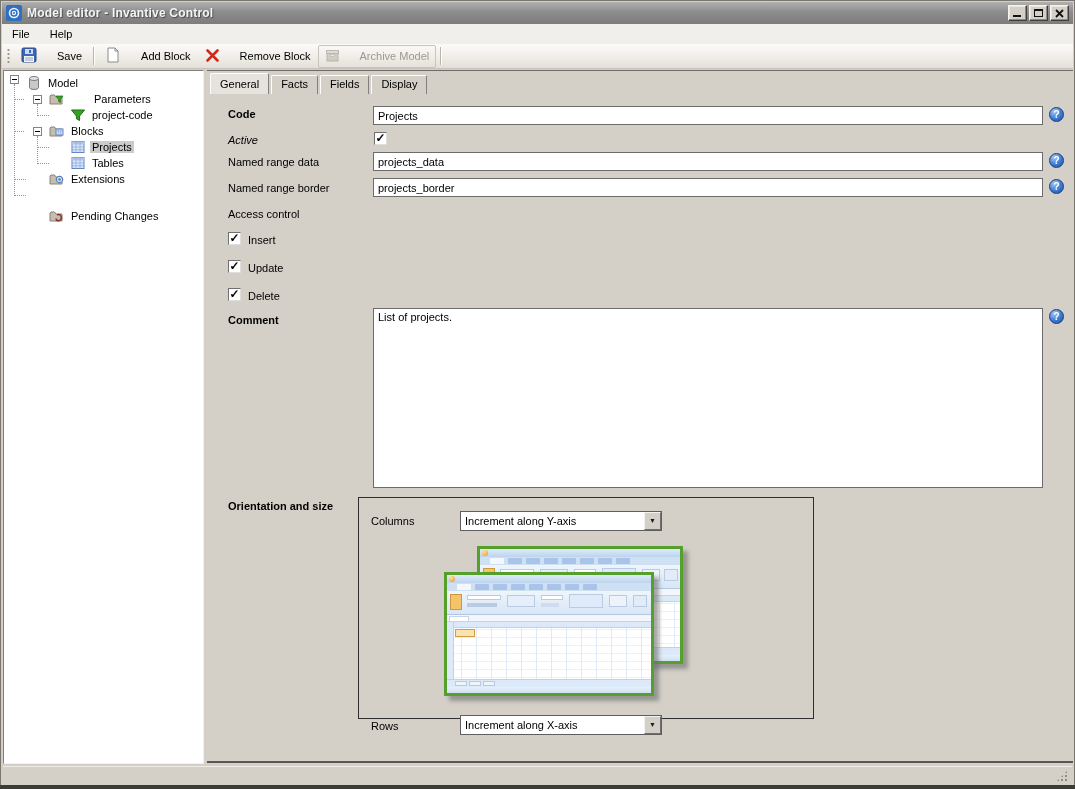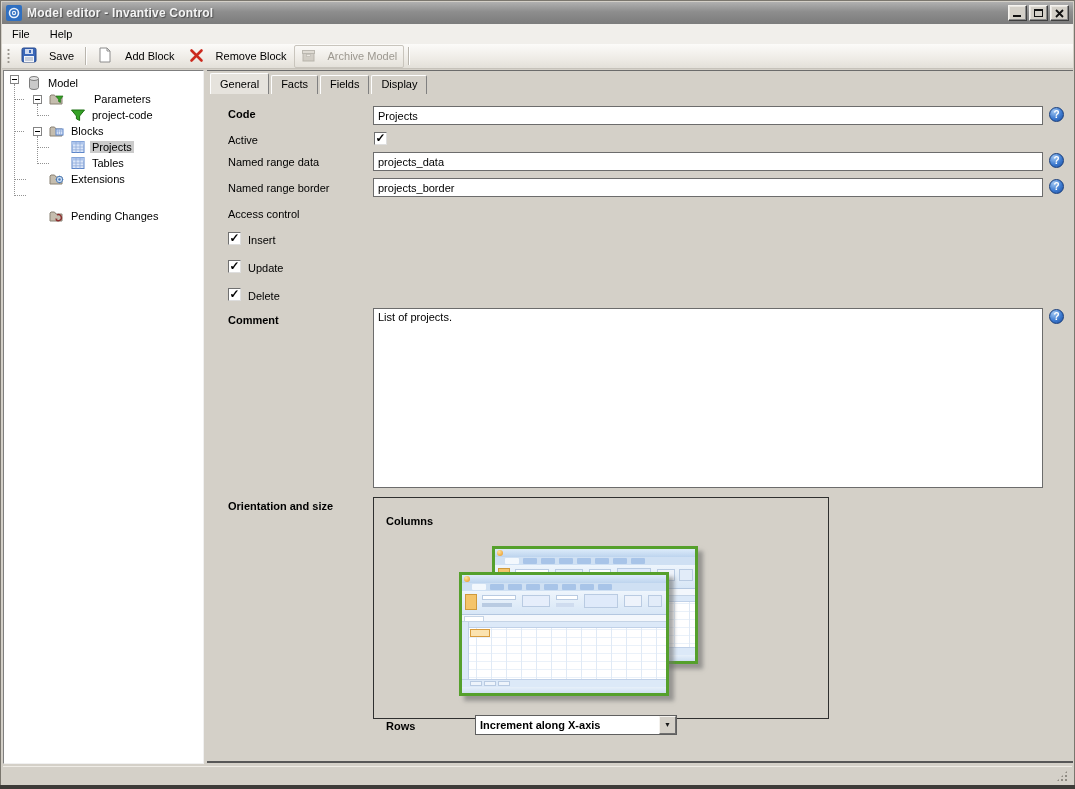--- a/index.html
+++ b/index.html
@@ -28,21 +28,21 @@
 
   
   .menubar{left:2px;top:24px;right:2px;height:20px;background:#f1efeb;display:flex;align-items:center;}
   .menu-item{padding:2px 10px;cursor:default;}
   .toolbar{left:2px;top:44px;right:2px;height:25px;
     background:linear-gradient(#fcfbf9,#ece9e3 70%,#e3e0d9);
     border-bottom:1px solid #c6c2ba;display:flex;align-items:center;padding:0 4px;}
   .tb-grip{width:3px;height:16px;margin:0 4px 0 1px;
     background-image:radial-gradient(circle,#9a968e 1px,transparent 1.2px);
     background-size:3px 4px;}
-  .tb-btn{display:flex;align-items:center;gap:12px;padding:2px 6px;border:1px solid transparent;}
+  .tb-btn{display:flex;align-items:center;gap:20px;padding:2px 6px;border:1px solid transparent;}
   .tb-btn.disabled{color:#9c9890;border:1px solid #c9c5bd;border-radius:2px;}
   .tb-sep{width:1px;height:18px;background:#b9b5ad;margin:0 4px;box-shadow:1px 0 0 #fff;}
 
   
   .treepanel{left:3px;top:70px;width:201px;height:694px;background:#fff;
     border:1px solid;border-color:#7f7f7f #f0f0f0 #f0f0f0 #7f7f7f;}
   .rightpanel{left:207px;top:70px;width:866px;height:693px;background:#d4d0c8;
     border-top:1px solid #6b6b6b;border-bottom:2px solid #575757;}
 
   
@@ -268,21 +268,21 @@
       <span class="tlabel">Pending Changes</span>
     </div>
   </div>
 
   <div class="abs rightpanel">
 
     <span class="lbl b" style="left:21px;top:37px;">Code</span>
     <input class="tbx" style="left: 166px; top: 35px; width: 670px;" value="Projects">
     <span class="help" style="left:842px;top:36px;">?</span>
 
-    <span class="lbl" style="left:21px;top:63px;">Active</span>
+    <span class="lbl" style="left:21px;top:63px;font-style:italic;">Active</span>
     <span class="cb" style="left:167px;top:61px;"><span>✓</span></span>
 
     <span class="lbl" style="left:21px;top:85px;">Named range data</span>
     <input class="tbx" style="left: 166px; top: 81px; width: 670px;" value="projects_data">
     <span class="help" style="left:842px;top:82px;">?</span>
 
     <span class="lbl" style="left:21px;top:111px;">Named range border</span>
     <input class="tbx" style="left: 166px; top: 107px; width: 670px;" value="projects_border">
     <span class="help" style="left:842px;top:108px;">?</span>
 
@@ -296,22 +296,26 @@
 
     <span class="cb" style="left:21px;top:217px;"><span>✓</span></span>
     <span class="lbl" style="left:41px;top:219px;">Delete</span>
 
     <span class="lbl b" style="left:21px;top:243px;">Comment</span>
     <textarea class="txa" style="left: 166px; top: 237px; width: 670px; height: 180px;">List of projects.</textarea>
     <span class="help" style="left:842px;top:238px;">?</span>
 
     <span class="lbl b" style="left:21px;top:429px;">Orientation and size</span>
 
-    <div class="groupbox" style="left:166px;top:426px;width:456px;height:222px;font-weight:bold;">
+    <div class="groupbox" style="left:151px;top:426px;width:456px;height:222px;">
       <span class="lbl" style="left:12px;top:17px;">Columns</span>
+      <div class="combo" style="left:101px;top:13px;width:202px;">
+        <span class="cval">Increment along Y-axis</span>
+        <span class="cbtn">▼</span>
+      </div>
 
       <div class="excel-thumb" style="left:118px;top:48px;width:206px;height:118px;">
         <div class="xl-title">
             <span class="xl-orb"></span>
           </div>
         <div class="xl-tabs">
             <i></i>
             <i></i>
             <i></i>
             <i></i>

